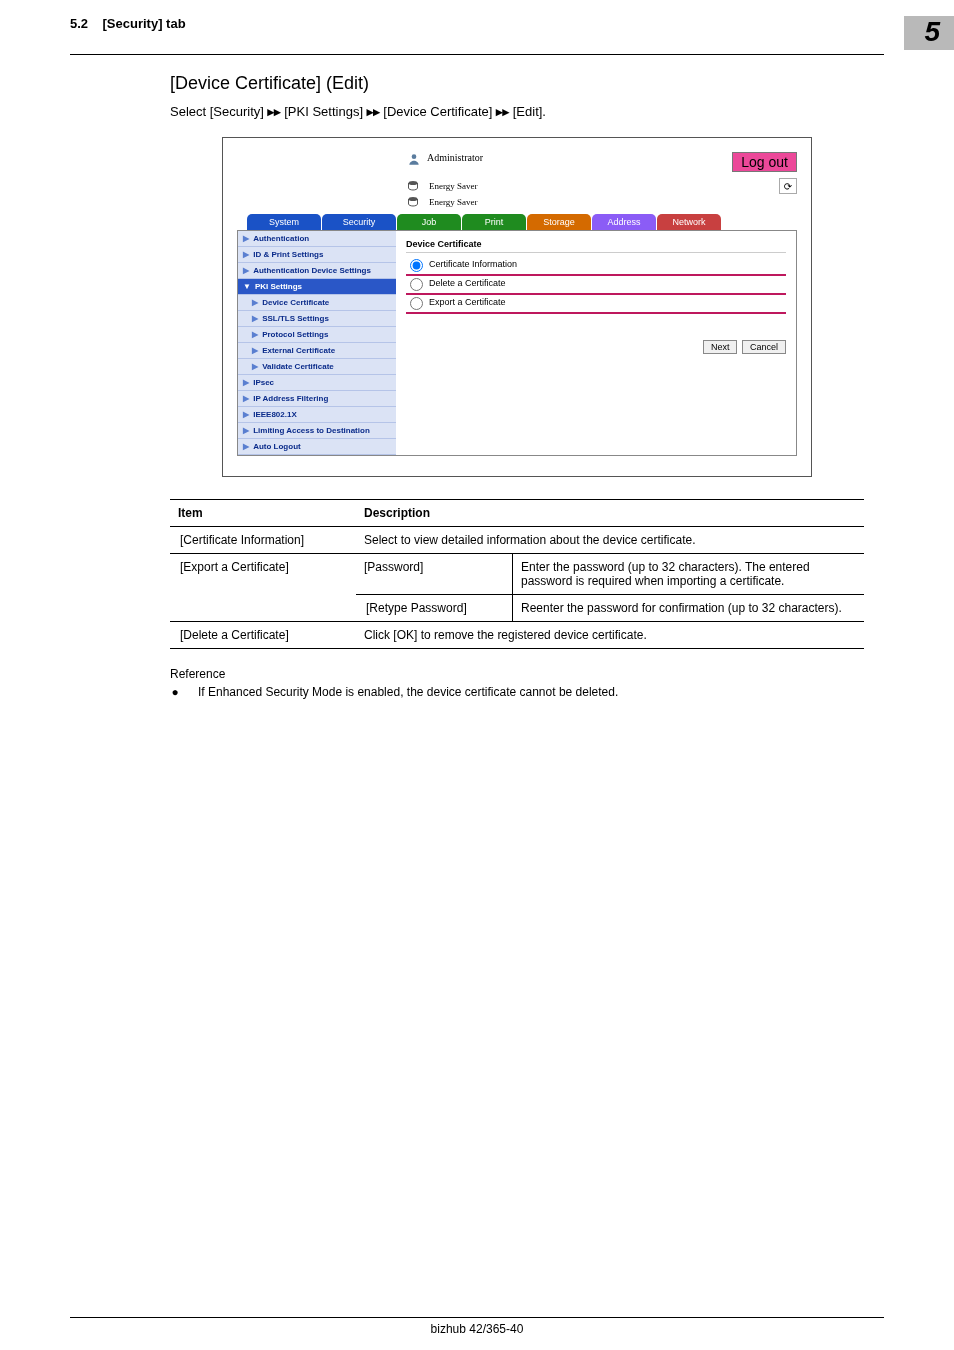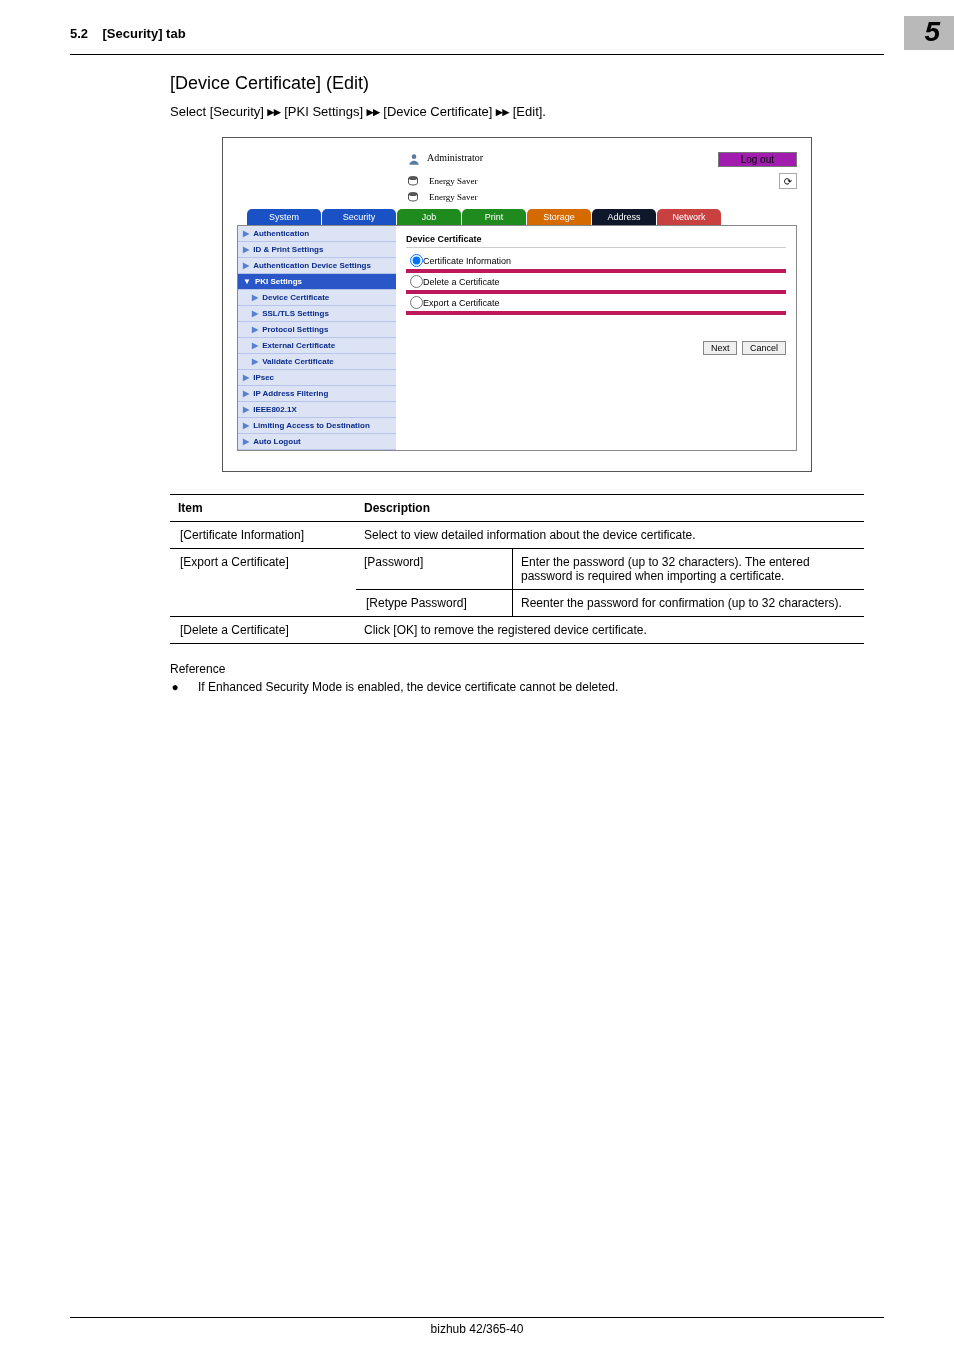--- a/index.html
+++ b/index.html
@@ -1,49 +1,49 @@
 <!DOCTYPE html>
 <html><head>
 <meta charset="utf-8">
 <style>
 html,body{margin:0;padding:0;background:#fff;font-family:Arial,Helvetica,sans-serif;color:#000;width:954px}
 .page{padding:16px 70px 0 70px}
-.header-row{display:flex;align-items:center;border-bottom:1px solid #000;padding-bottom:4px;margin-bottom:18px}
+.header-row{display:flex;align-items:flex-start;border-bottom:1px solid #000;padding-bottom:4px;margin-bottom:18px}
 .header-left{font-size:13px;font-weight:bold}
 .header-spacer{flex:1}
 .header-badge{font-size:28px;font-style:italic;font-weight:bold;background:#b9b9b9;color:#000;padding:0 14px 2px 20px;margin-right:-70px}
 .content-indent{padding-left:100px;padding-right:20px}
 h2{font-size:18px;font-weight:normal;margin:0 0 10px 0}
 .intro{font-size:13px;margin:0 0 18px 0}
 .bc-arrow{font-weight:bold}
 .screenshot-wrap{border:1px solid #555;padding:14px 14px 20px 14px;width:560px;margin:0 auto 22px auto;background:#fff}
 .shot-top{display:flex;align-items:flex-start;padding-left:170px;gap:6px;margin-bottom:6px}
 .admin-label{font-size:10px;font-family:'Times New Roman',serif}
-.logout-btn{margin-left:auto;font-size:10px;border:1px solid #777;padding:1px 22px;background:#a21caf}
+.logout-btn{margin-left:auto;font-size:14px;border:1px solid #777;padding:1px 8px;background:#ec4899}
 .energy-row{display:flex;align-items:center;padding-left:170px;gap:10px;font-size:9px;font-family:'Times New Roman',serif}
 .energy-row .refresh{margin-left:auto;border:1px solid #aaa;width:16px;height:14px;display:flex;align-items:center;justify-content:center;font-size:10px}
 .tabs{display:flex;margin-top:6px;margin-left:10px;gap:1px}
 .tab{font-size:9px;color:#fff;padding:3px 0;text-align:center;border-top-left-radius:5px;border-top-right-radius:5px}
 .tab.system{background:#1a52c6;width:74px}
 .tab.security{background:#1a52c6;width:74px}
 .tab.job{background:#1f8b1f;width:64px}
 .tab.print{background:#1f8b1f;width:64px}
 .tab.storage{background:#d46a00;width:64px}
-.tab.address{background:#0f172a;width:64px}
+.tab.address{background:#8b5cf6;width:64px}
 .tab.network{background:#c84040;width:64px}
 .body-flex{display:flex;border:1px solid #888}
 .sidebar{width:158px;display:flex;flex-direction:column}
 .sb-item{font-size:8px;font-weight:bold;color:#0a2b8a;background:#dbe3f5;border-bottom:1px solid #b5c4e8;padding:3px 5px;display:flex;gap:4px}
 .sb-item.sel{color:#fff;background:#2a57c7}
 .sb-item.sub{padding-left:14px;font-weight:bold}
 .sb-tri{color:#5a7fd0;font-size:8px}
 .sb-item.sel .sb-tri{color:#fff}
 .panel{flex:1;padding:8px 10px;font-size:9px}
 .panel-title{font-weight:bold;border-bottom:1px solid #ccc;padding-bottom:3px;margin-bottom:4px}
-.radio-row{display:flex;align-items:center;padding:2px 4px;border-bottom:4px solid #be185d}
+.radio-row{display:flex;gap:6px;padding:2px 4px;border-bottom:2px solid #be185d}
 .radio-row:last-of-type{border-bottom:1px solid #ccc}
 input[type=radio]{margin:0}
 .panel-btns{text-align:right;margin-top:26px}
 .panel-btns button{font-size:9px;border:1px solid #888;background:#f0f0f0;padding:1px 7px;margin-left:2px}
 table.desc{border-collapse:collapse;width:100%;font-size:12px;margin-bottom:18px}
 table.desc th{text-align:left;font-weight:bold;border-top:1px solid #000;border-bottom:1px solid #000;padding:6px 8px}
 table.desc td{border-bottom:1px solid #000;padding:6px 8px;vertical-align:top}
 table.desc td:first-child{padding-left:10px}
 .ref{font-size:12px;margin:14px 0 4px 0}
 .bullet-row{display:flex;font-size:12px;gap:18px;padding-left:0}

